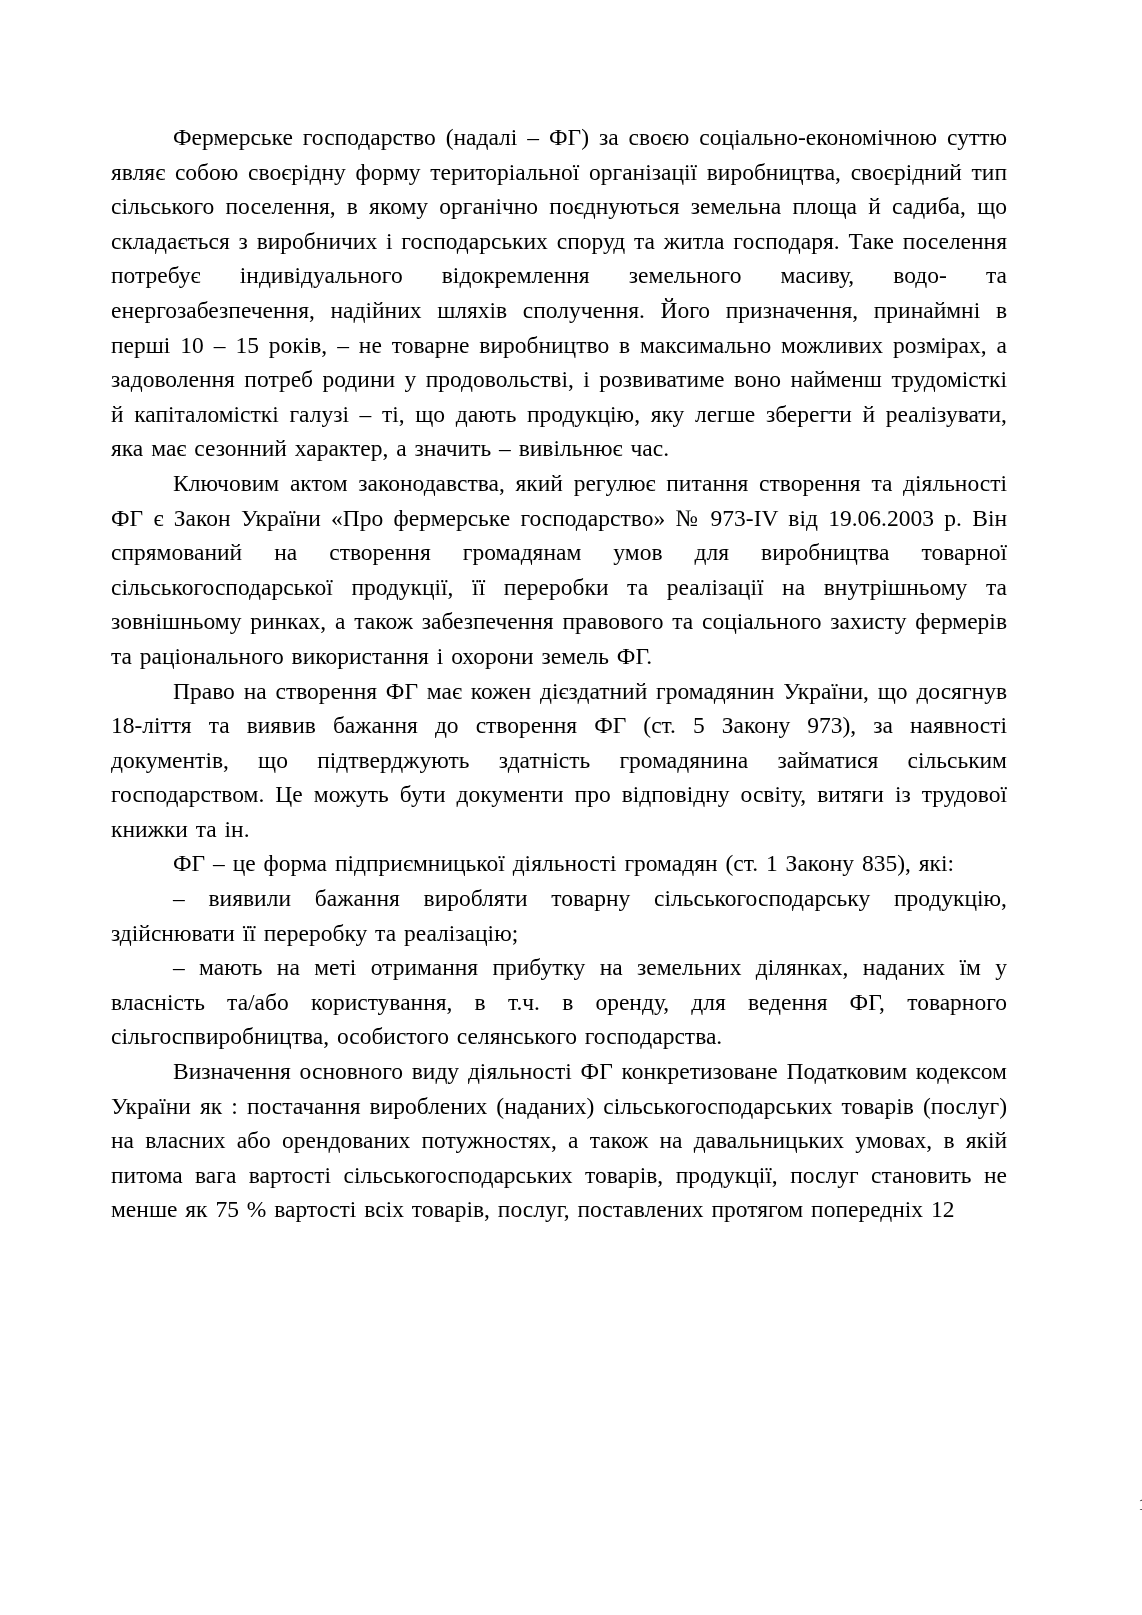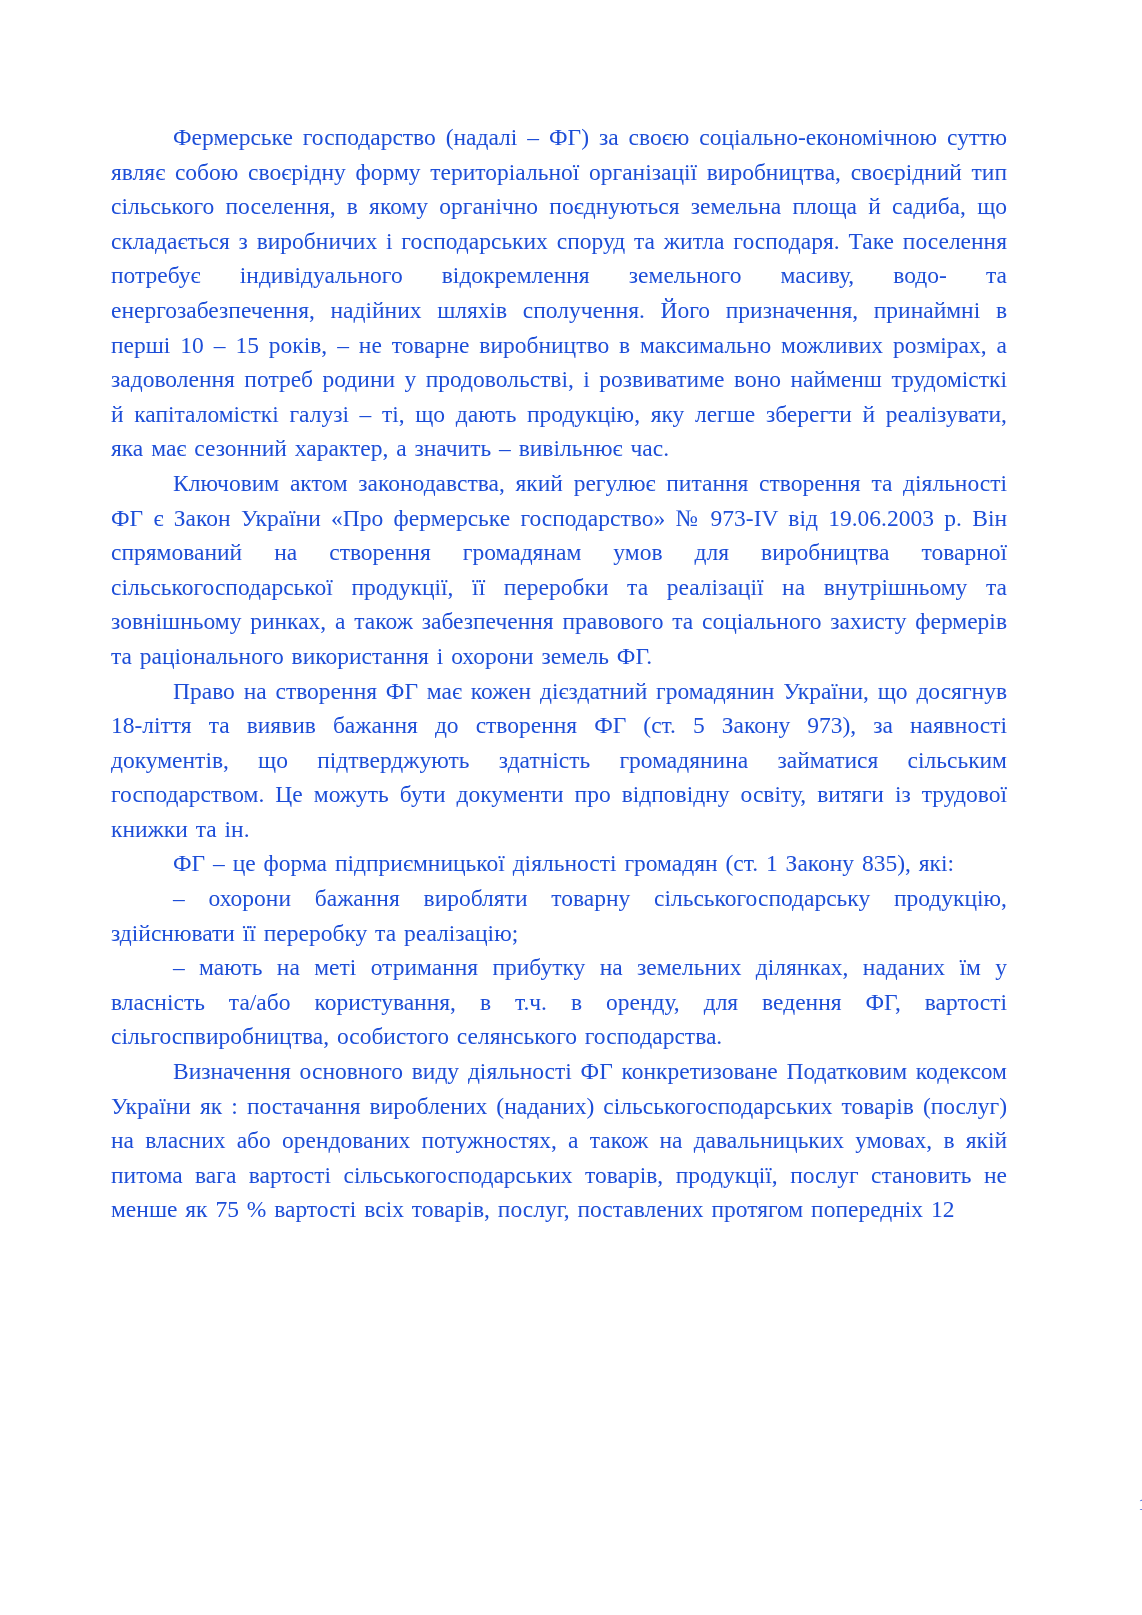--- a/index.html
+++ b/index.html
@@ -6,21 +6,21 @@
   html, body {
     margin: 0;
     padding: 0;
     background: #ffffff;
   }
   .page {
     position: relative;
     width: 1142px;
     height: 1615px;
     background: #ffffff;
-    color: #1d4ed8;
+    color: #000000;
     font-family: "Liberation Serif", "DejaVu Serif", serif;
     overflow: hidden;
   }
   .content {
     position: absolute;
     top: 120px;
     left: 111px;
     width: 896px;
   }
   .content p {
@@ -44,18 +44,18 @@
 </style>
 </head>
 <body>
 
 <div class="page">
   <div class="content">
     <p>Фермерське господарство (надалі – ФГ) за своєю соціально-економічною суттю являє собою своєрідну форму територіальної організації виробництва, своєрідний тип сільського поселення, в якому органічно поєднуються земельна площа й садиба, що складається з виробничих і господарських споруд та житла господаря. Таке поселення потребує індивідуального відокремлення земельного масиву, водо- та енергозабезпечення, надійних шляхів сполучення. Його призначення, принаймні в перші 10 – 15 років, – не товарне виробництво в максимально можливих розмірах, а задоволення потреб родини у продовольстві, і розвиватиме воно найменш трудомісткі й капіталомісткі галузі – ті, що дають продукцію, яку легше зберегти й реалізувати, яка має сезонний характер, а значить – вивільнює час.</p>
     <p>Ключовим актом законодавства, який регулює питання створення та діяльності ФГ є Закон України «Про фермерське господарство» № 973-IV від 19.06.2003 р. Він спрямований на створення громадянам умов для виробництва товарної сільськогосподарської продукції, її переробки та реалізації на внутрішньому та зовнішньому ринках, а також забезпечення правового та соціального захисту фермерів та раціонального використання і охорони земель ФГ.</p>
     <p>Право на створення ФГ має кожен дієздатний громадянин України, що досягнув 18-ліття та виявив бажання до створення ФГ (ст. 5 Закону 973), за наявності документів, що підтверджують здатність громадянина займатися сільським господарством. Це можуть бути документи про відповідну освіту, витяги із трудової книжки та ін.</p>
     <p>ФГ – це форма підприємницької діяльності громадян (ст. 1 Закону 835), які:</p>
-    <p>– охорони бажання виробляти товарну сільськогосподарську продукцію, здійснювати її переробку та реалізацію;</p>
-    <p>– мають на меті отримання прибутку на земельних ділянках, наданих їм у власність та/або користування, в т.ч. в оренду, для ведення ФГ, вартості сільгоспвиробництва, особистого селянського господарства.</p>
+    <p>– виявили бажання виробляти товарну сільськогосподарську продукцію, здійснювати її переробку та реалізацію;</p>
+    <p>– мають на меті отримання прибутку на земельних ділянках, наданих їм у власність та/або користування, в т.ч. в оренду, для ведення ФГ, товарного сільгоспвиробництва, особистого селянського господарства.</p>
     <p>Визначення основного виду діяльності ФГ конкретизоване Податковим кодексом України як : постачання вироблених (наданих) сільськогосподарських товарів (послуг) на власних або орендованих потужностях, а також на давальницьких умовах, в якій питома вага вартості сільськогосподарських товарів, продукції, послуг становить не менше як 75 % вартості всіх товарів, послуг, поставлених протягом попередніх 12</p>
   </div>
   <div class="page-number">11</div>
 </div>
 
 </body></html>

